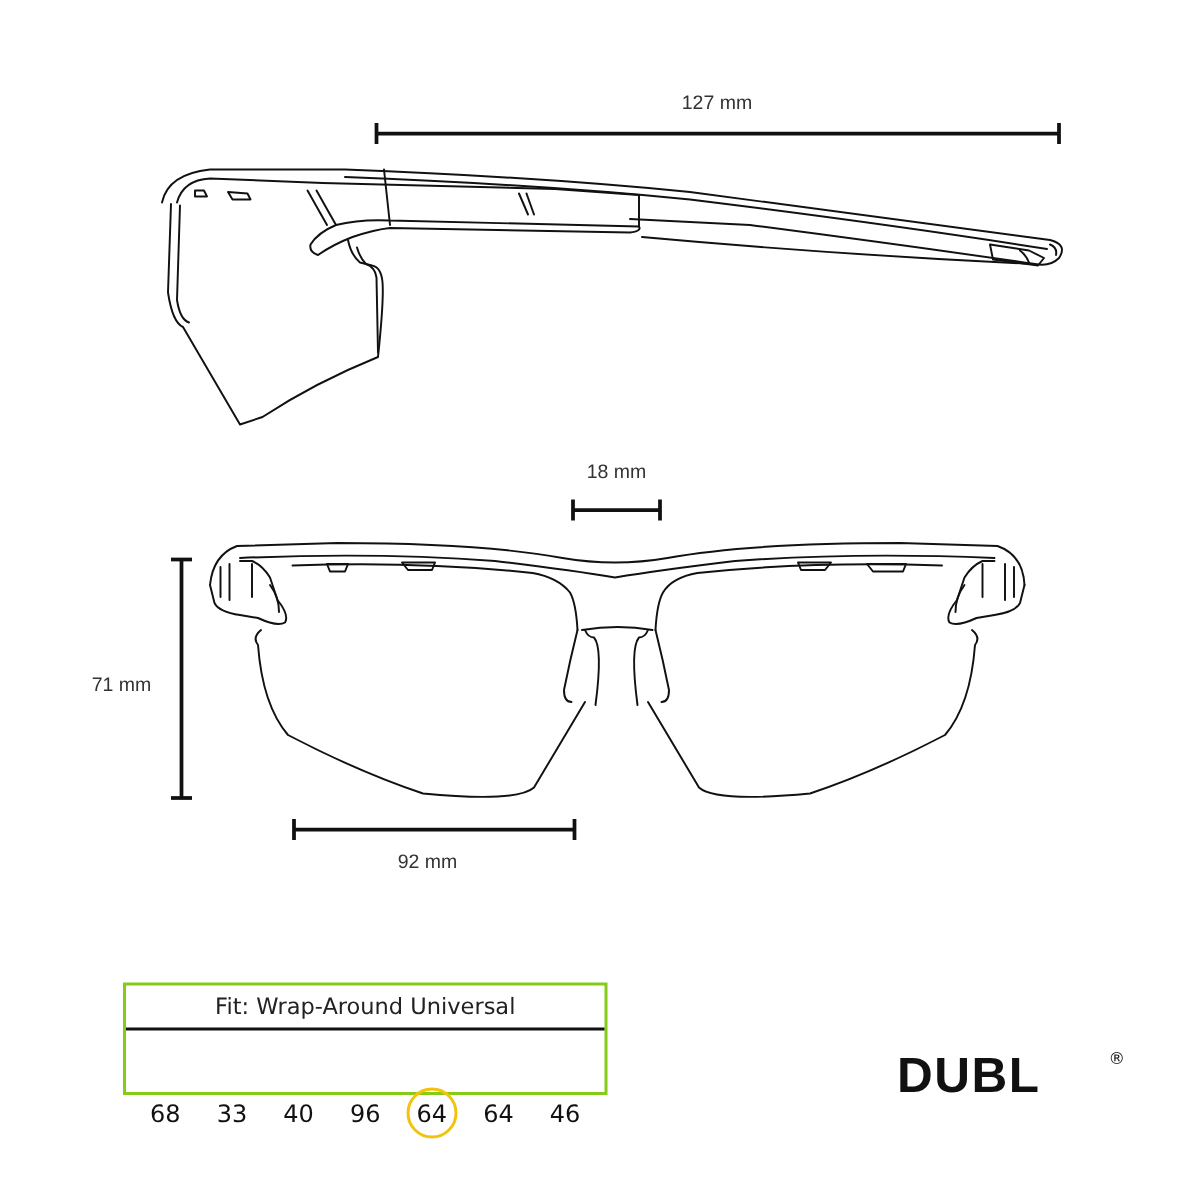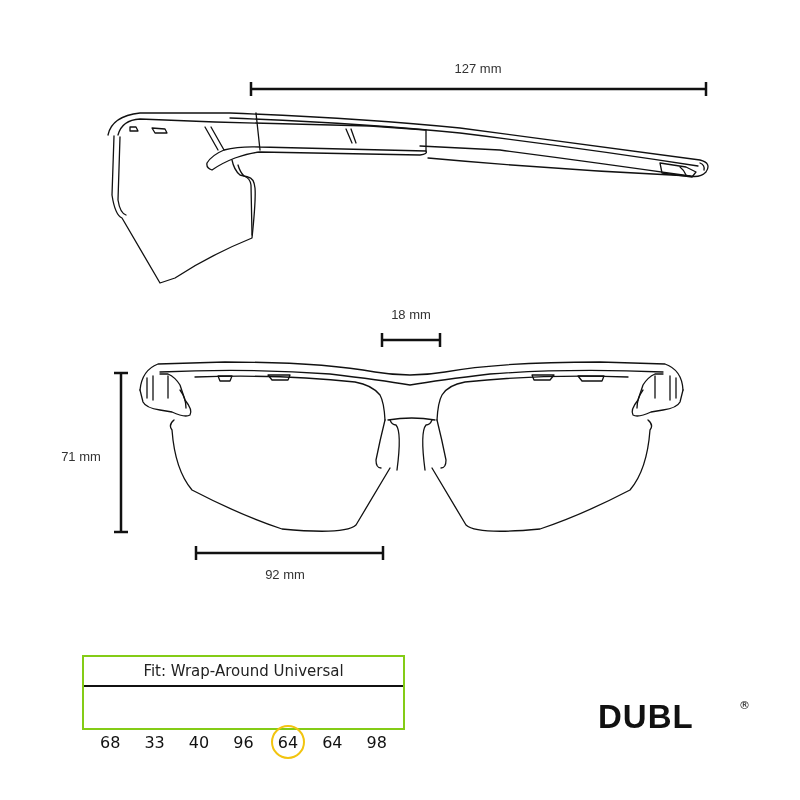--- a/index.html
+++ b/index.html
@@ -133,18 +133,18 @@
 
 <div class="fit-table">
   <div class="fit-header">Fit: Wrap-Around Universal</div>
   <div class="fit-row">
     <div class="fit-size">68</div>
     <div class="fit-size">33</div>
     <div class="fit-size">40</div>
     <div class="fit-size">96</div>
     <div class="fit-size selected">64</div>
     <div class="fit-size">64</div>
-    <div class="fit-size">98</div>
+    <div class="fit-size">46</div>
   </div>
 </div>
 
 <div class="brand">DUBL</div>
 <div class="brand-reg">®</div>
 
 </body></html>

